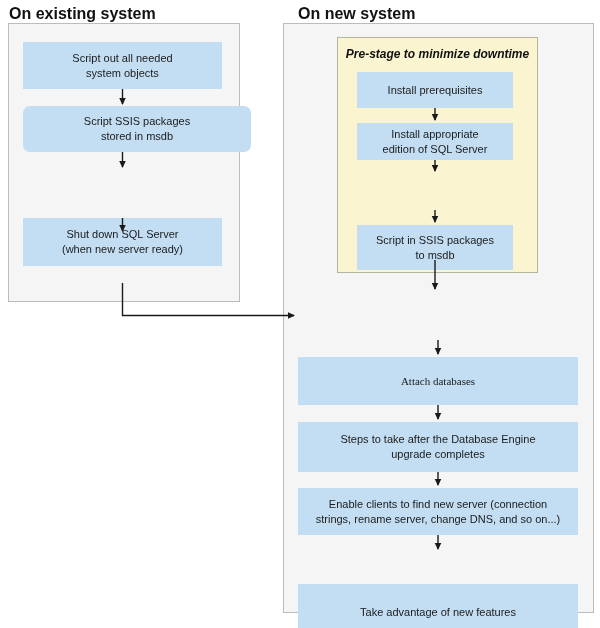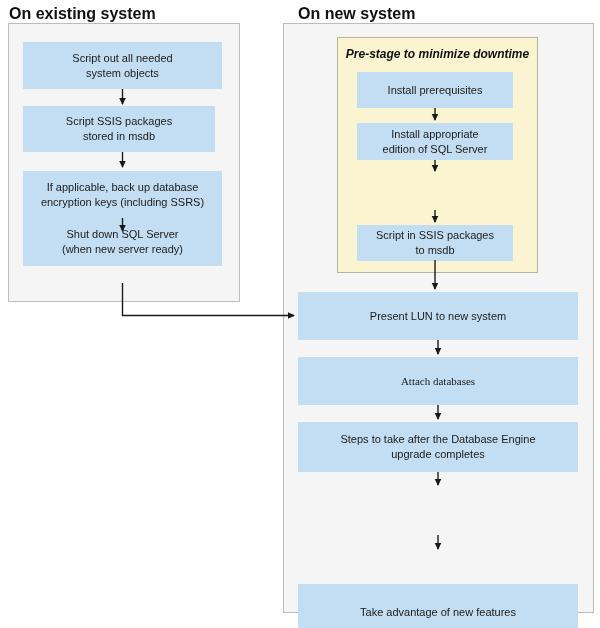--- a/index.html
+++ b/index.html
@@ -36,37 +36,36 @@
   <div class="panel-title" style="left:290px;top:5px;margin-left:8px;">On new system</div>
 
   <div class="panel" style="left:8px;top:23px;width:232px;height:279px;"></div>
   <div class="panel" style="left:283px;top:23px;width:311px;height:590px;"></div>
 
   <div class="prestage" style="left:337px;top:37px;width:201px;height:236px;"></div>
   <div class="prestage-title" style="left:337px;top:39px;width:201px;height:30px;">Pre-stage to minimize downtime</div>
 
   <div class="box" style="left:23px;top:42px;width:199px;height:47px;">Script out all needed
 system objects</div>
-  <div class="box" style="left:23px;top:106px;width:192px;height:46px;">Script SSIS packages
+  <div class="box" style="left:23px;top:106px;width:228px;height:46px;border-radius:7px;">Script SSIS packages
 stored in msdb</div>
-  <div class="box" style="left:23px;top:171px;width:199px;height:47px;">If applicable, back up database
-encryption keys (including SSRS)</div>
   <div class="box" style="left:23px;top:218px;width:199px;height:48px;">Shut down SQL Server
 (when new server ready)</div>
 
   <div class="box" style="left:357px;top:72px;width:156px;height:36px;">Install prerequisites</div>
   <div class="box" style="left:357px;top:123px;width:156px;height:37px;">Install appropriate
 edition of SQL Server</div>
-  <div class="box" style="left:357px;top:225px;width:156px;height:36px;">Script in SSIS packages
+  <div class="box" style="left:357px;top:225px;width:156px;height:45px;">Script in SSIS packages
 to msdb</div>
 
-  <div class="box" style="left:298px;top:292px;width:280px;height:48px;">Present LUN to new system</div>
   <div class="box" style="left:298px;top:357px;width:280px;height:48px;font-family:Liberation Serif, serif;">Attach databases</div>
   <div class="box" style="left:298px;top:422px;width:280px;height:50px;">Steps to take after the Database Engine
 upgrade completes</div>
+  <div class="box" style="left:298px;top:488px;width:280px;height:47px;">Enable clients to find new server (connection
+strings, rename server, change DNS, and so on...)</div>
   <div class="box" style="left:298px;top:584px;width:280px;height:56px;">Take advantage of new features</div>
 
   <svg class="arrows" width="600" height="628" viewBox="0 0 600 628">
     <defs>
       <marker id="ah" markerWidth="9" markerHeight="8" refX="6.5" refY="3.5" orient="auto" markerUnits="userSpaceOnUse">
         <path d="M0,0 L7.5,3.5 L0,7 z" fill="#1a1a1a"></path>
       </marker>
     </defs>
     <g stroke="#1a1a1a" stroke-width="1.4" fill="none">
 

